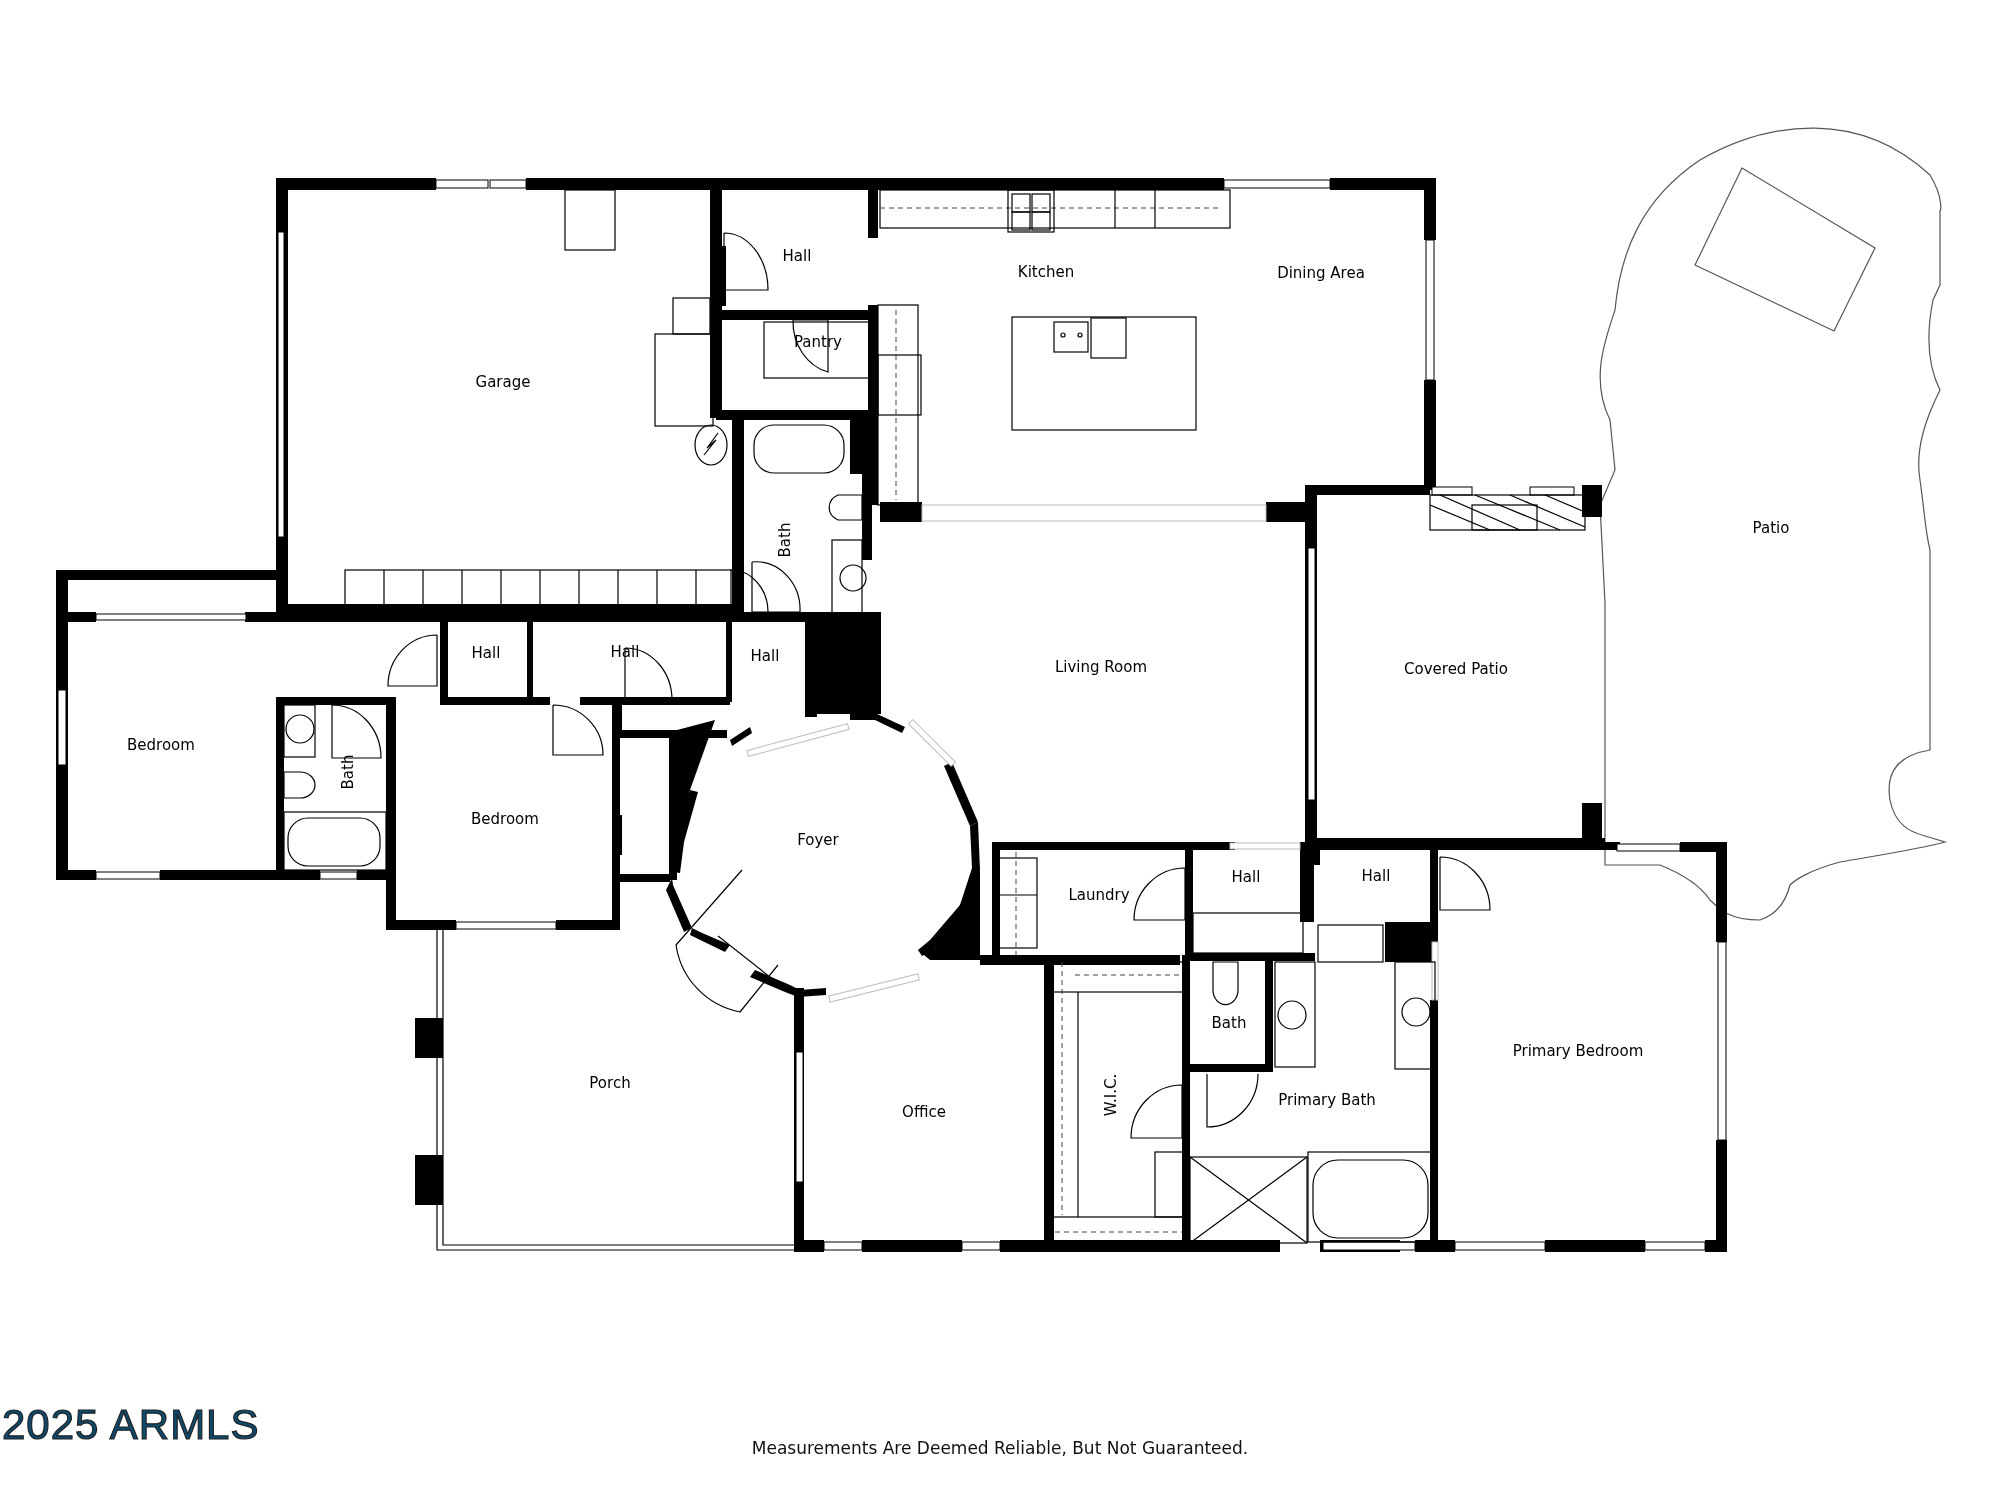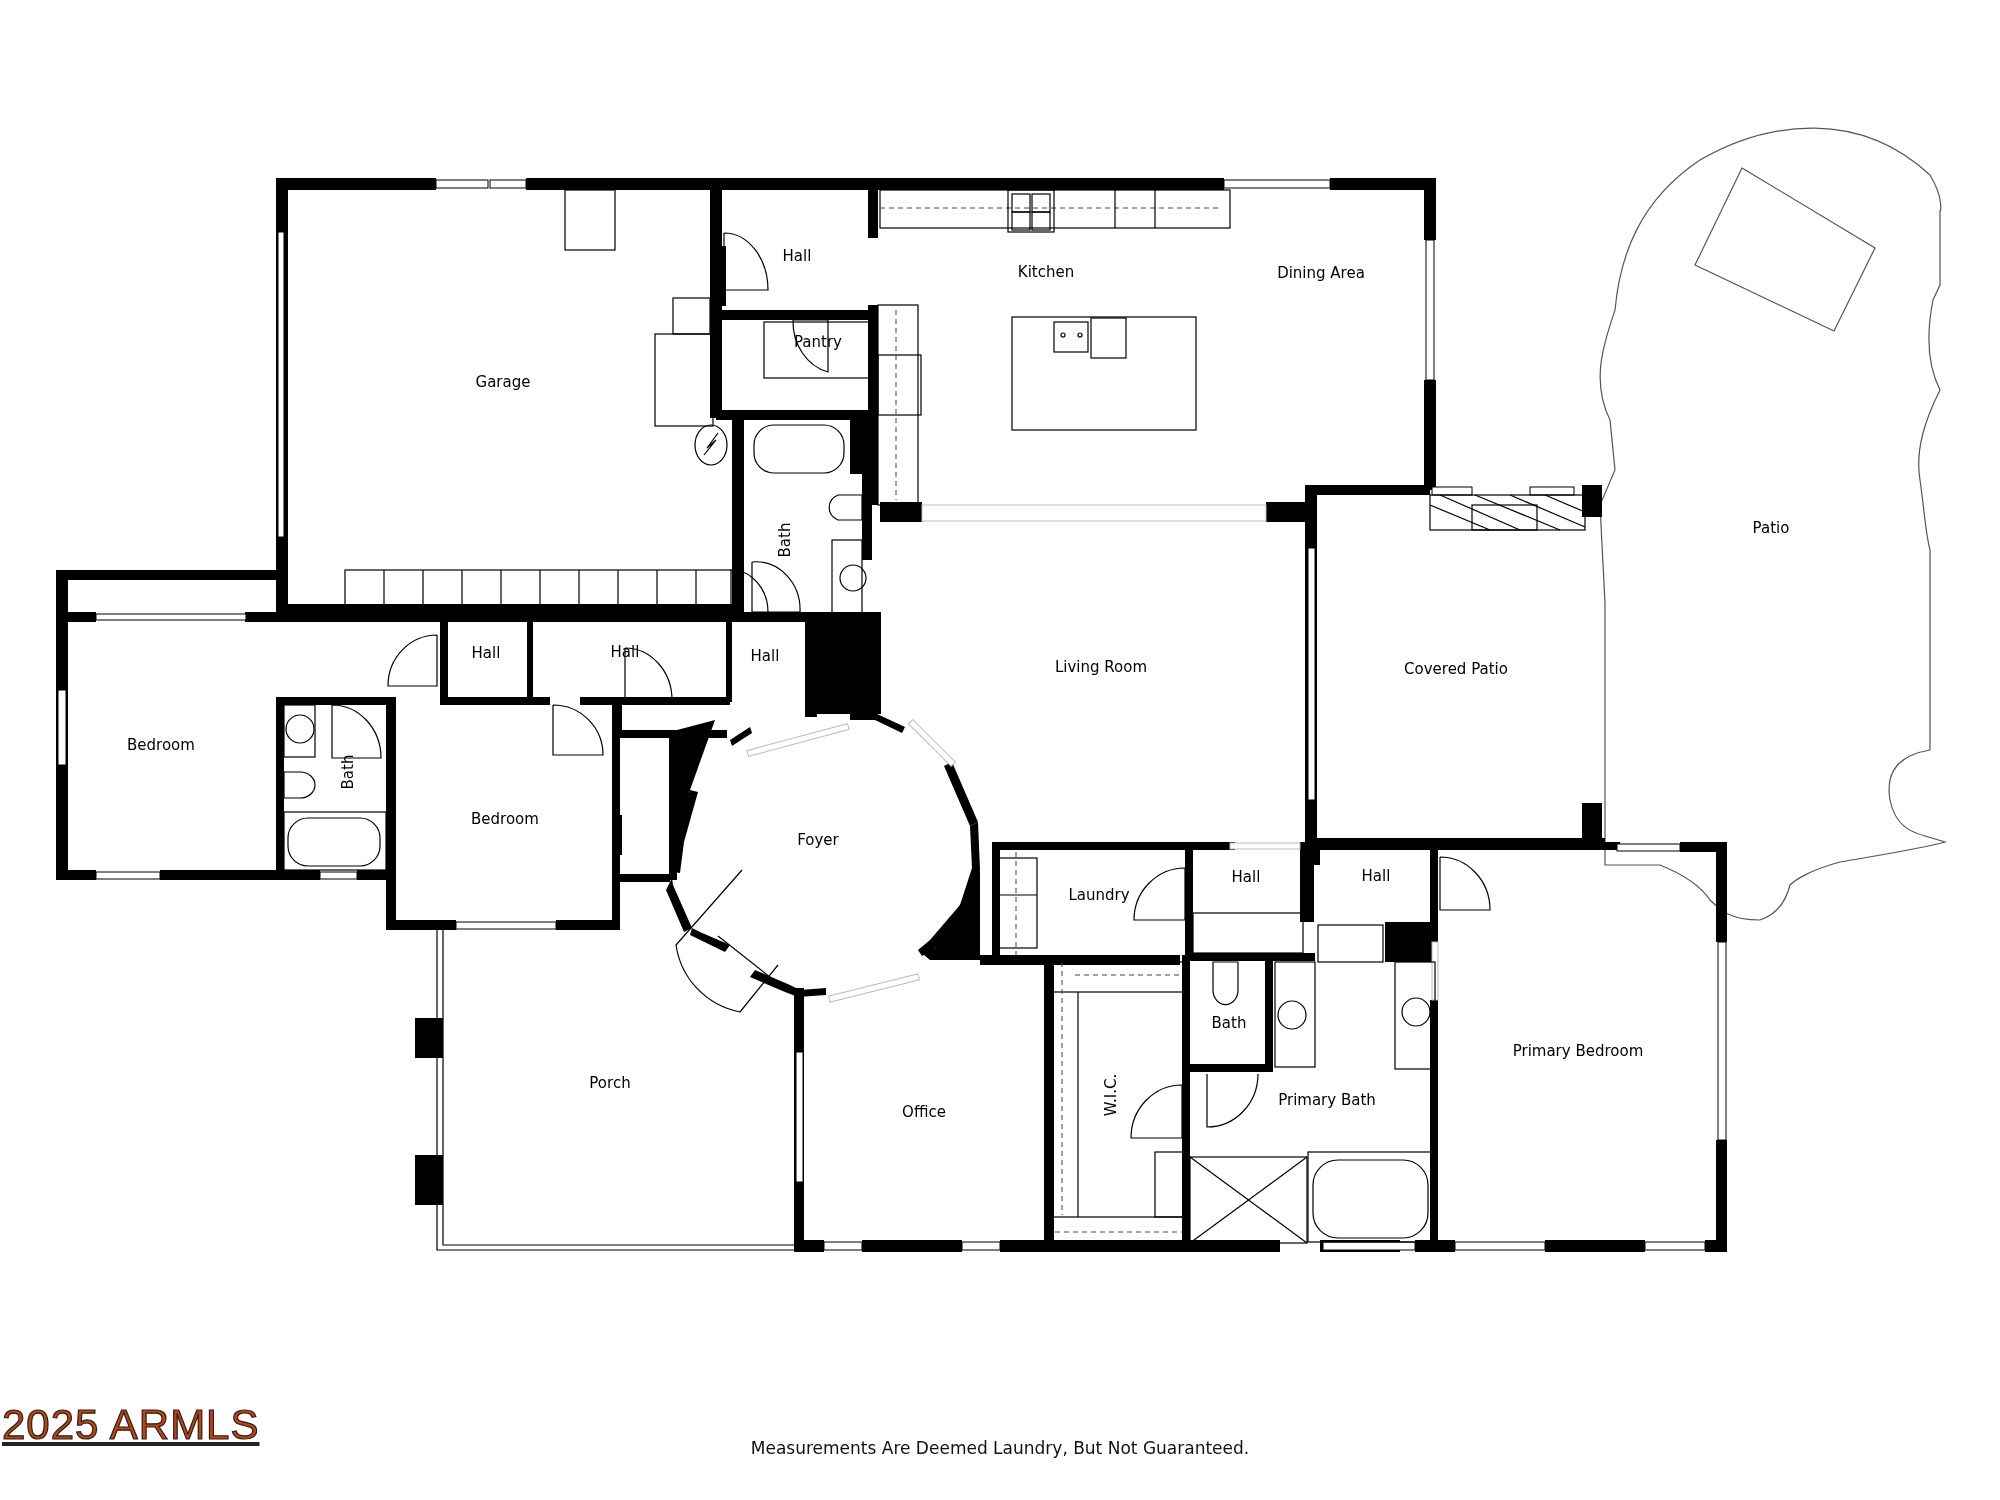--- a/index.html
+++ b/index.html
@@ -7,22 +7,22 @@
          font-family: "DejaVu Sans", sans-serif; }
   #plan { position: absolute; left: 0; top: 0; width: 2000px; height: 1500px; }
   .wall { fill: #000000; }
   .thin { fill: none; stroke: #000000; stroke-width: 1.2; }
   .thin-grey { fill: none; stroke: #555555; stroke-width: 1.2; }
   .dash { fill: none; stroke: #444444; stroke-width: 1; stroke-dasharray: 5 4; }
   .win { fill: #ffffff; stroke: #000000; stroke-width: 1; }
   .opening { fill: #ffffff; stroke: #bbbbbb; stroke-width: 1; }
   .room-label { font-family: "DejaVu Sans", sans-serif; font-size: 15px; fill: #000; text-anchor: middle; dominant-baseline: middle; }
   #watermark { position: absolute; left: 2px; top: 1404px; font-family: "Liberation Sans", sans-serif;
-               font-size: 42px; font-weight: 300; color: #c2410c; letter-spacing: 1px;
-               -webkit-text-stroke: 1.2px #222; line-height: 1; text-decoration: underline; }
+               font-size: 42px; font-weight: 300; color: #0c4a6e; letter-spacing: 1px;
+               -webkit-text-stroke: 1.2px #222; line-height: 1; }
   #disclaimer { position: absolute; left: 0; width: 2000px; top: 1438px; text-align: center;
                 font-family: "DejaVu Sans", sans-serif; font-size: 17px; color: #111; }
 </style>
 </head>
 <body>
 
 <svg id="plan" viewBox="0 0 2000 1500" xmlns="http://www.w3.org/2000/svg">
 
   <g>
     <path class="thin-grey" d="M1605 603 L1600 505 L1615 470 L1610 420 C1590 380 1605 340 1615 310 C1620 255 1640 200 1700 160 C1770 120 1860 110 1930 175 C1945 200 1940 215 1940 210 L1940 285 L1933 300 C1925 340 1930 370 1940 390 C1925 420 1915 450 1920 480 C1925 515 1925 530 1930 550 L1930 750 C1900 755 1885 770 1890 800 C1895 825 1910 832 1925 836 L1945 842 C1920 849 1880 855 1840 862 C1810 870 1795 880 1790 885 C1785 905 1775 915 1760 920 C1730 920 1720 910 1710 900 C1700 885 1680 873 1660 865 L1605 865 Z"></path>
@@ -298,13 +298,13 @@
     <text class="room-label" x="610" y="1083">Porch</text>
     <text class="room-label" x="924" y="1112">Office</text>
     <text class="room-label" x="1111" y="1095" transform="rotate(-90 1111 1095)">W.I.C.</text>
     <text class="room-label" x="1229" y="1023">Bath</text>
     <text class="room-label" x="1327" y="1100">Primary Bath</text>
     <text class="room-label" x="1578" y="1051">Primary Bedroom</text>
   </g>
 </svg>
 
 <div id="watermark">2025 ARMLS</div>
-<div id="disclaimer">Measurements Are Deemed Laundry, But Not Guaranteed.</div>
+<div id="disclaimer">Measurements Are Deemed Reliable, But Not Guaranteed.</div>
 
 </body></html>

